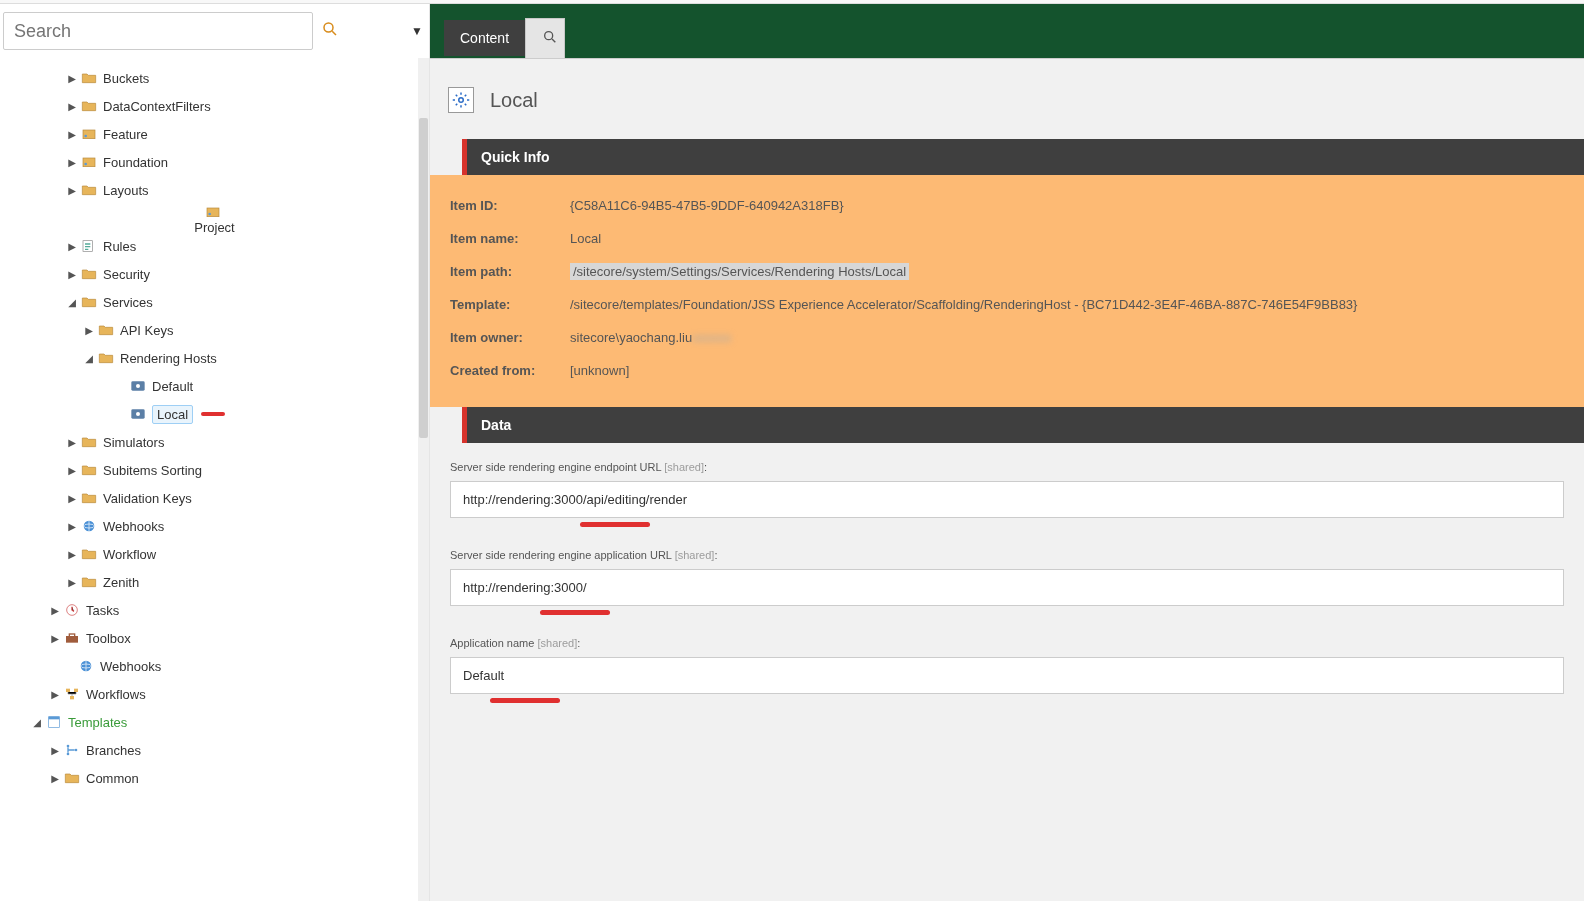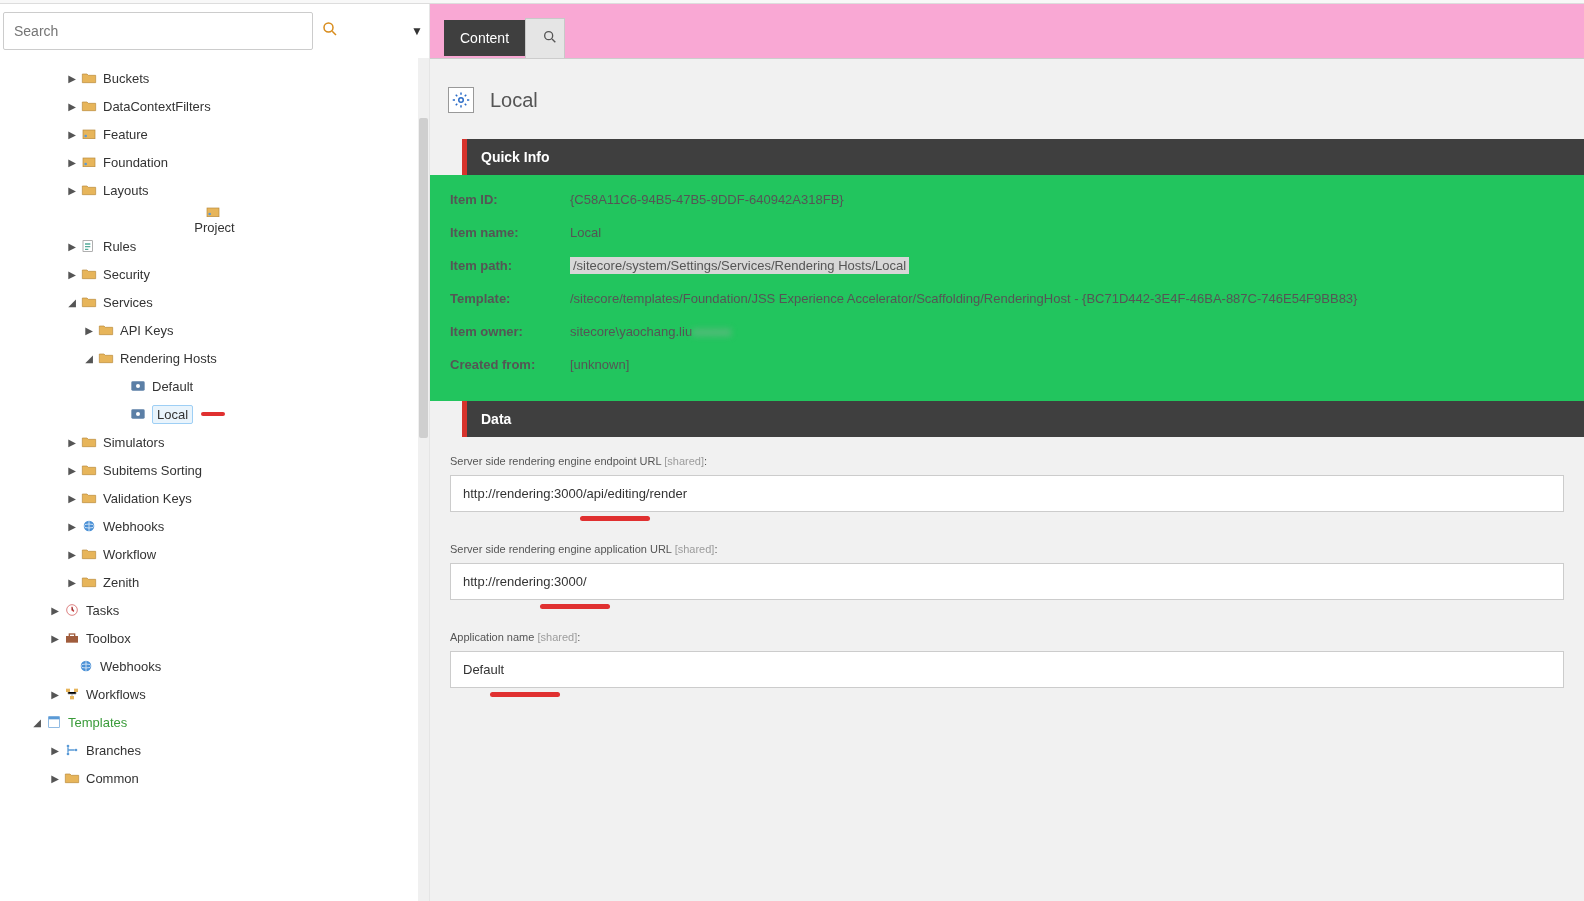--- a/index.html
+++ b/index.html
@@ -5,52 +5,52 @@
 * { box-sizing: border-box; margin: 0; padding: 0; }
 body { font-family: "Segoe UI", Arial, sans-serif; font-size: 13px; color: #333; background: #fff; width: 1584px; height: 901px; overflow: hidden; position: relative; }
 
 .ribbon { height: 4px; border-bottom: 1px solid #ddd; background: #f8f8f8; display: flex; align-items: flex-end; padding: 0 20px; color: #aaa; font-size: 12px; gap: 90px; }
 
 .main { display: flex; height: calc(100% - 4px); }
 
 .sidebar { width: 430px; border-right: 1px solid #e5e5e5; display: flex; flex-direction: column; position: relative; }
 
 .search-row { display: flex; align-items: center; padding: 8px 6px 8px 3px; gap: 8px; }
-.search-box { flex: 0 0 310px; border: 1px solid #ccc; border-radius: 2px; height: 38px; padding: 16px 10px; font-size: 14px; color: #666; }
+.search-box { flex: 0 0 310px; border: 1px solid #ccc; border-radius: 2px; height: 38px; padding: 16px 10px; font-size: 18px; color: #666; }
 .search-icon { color: #d88b1a; font-size: 16px; cursor: pointer; }
 .search-dropdown { color: #333; font-size: 12px; cursor: pointer; margin-left: auto; }
 
 .tree { flex: 1; overflow-y: auto; padding: 6px 0 20px 0; position: relative; }
 .tree-item { display: flex; align-items: center; height: 28px; cursor: pointer; white-space: nowrap; }
 .expander { width: 14px; text-align: center; color: #555; font-size: 10px; user-select: none; }
 .node-icon { width: 16px; height: 16px; margin: 0 6px 0 2px; display: inline-flex; align-items: center; justify-content: center; }
 .folder-icon svg, .node-icon svg { width: 16px; height: 16px; }
 .tree-label { color: #333; font-size: 13px; }
 .tree-item.selected .tree-label-wrap { background: #e9f4fc; border: 1px solid #9ecff5; border-radius: 2px; padding: 1px 4px; }
 .tree-item.green .tree-label { color: #3a9b3a; }
 .red-mark { display: inline-block; width: 24px; height: 4px; background: #e03030; border-radius: 3px; margin-left: 8px; }
 
 .divider-scroll { position: absolute; right: 0; top: 0; bottom: 0; width: 11px; background: #f0f0f0; }
 .scroll-thumb { position: absolute; left: 1px; width: 9px; top: 60px; height: 320px; background: #cfcfcf; border-radius: 2px; }
 
 
 .content { flex: 1; display: flex; flex-direction: column; background: #f1f1f1; }
 .content-inner { flex: 1; overflow: auto; }
-.tabs { display: flex; align-items: center; padding: 14px 12px 0 14px; gap: 0; background: #f9a8d4; border-bottom: 1px solid #ccc; position: relative; }
+.tabs { display: flex; align-items: center; padding: 14px 12px 0 14px; gap: 0; background: #14532d; border-bottom: 1px solid #ccc; position: relative; }
 .tab { padding: 10px 16px; font-size: 14px; cursor: pointer; }
 .tab.active { background: #3f3f3f; color: #fff; }
 .tab.search { background: #e5e5e5; border: 1px solid #c8c8c8; border-bottom: none; width: 40px; text-align: center; }
 
 .page-title { display: flex; align-items: center; gap: 16px; padding: 28px 10px 26px 18px; background: #f1f1f1; }
 .page-title-icon { width: 26px; height: 26px; border: 1px solid #999; display: inline-flex; align-items: center; justify-content: center; color: #2b6cc7; font-size: 16px; background: #fff; }
 .page-title-text { font-size: 20px; color: #555; }
 
 .section-header { background: #3f3f3f; color: #fff; font-size: 14px; font-weight: 600; padding: 10px 14px; border-left: 5px solid #d6332c; margin-left: 32px; }
 
-.info-table { padding: 8px 20px 20px 20px; background: #22c55e; }
+.info-table { padding: 14px 20px 20px 20px; background: #fdba74; }
 .info-row { display: flex; padding: 9px 0; font-size: 13px; }
 .info-label { width: 120px; color: #555; font-weight: 600; }
 .info-value { color: #555; }
 .path-hl { background: #d7d7d7; padding: 1px 3px; }
 
 .data-section { padding: 18px 20px 40px 20px; background: #f1f1f1; }
 .field { margin-bottom: 22px; }
 .field-label { color: #555; font-size: 11px; margin-bottom: 8px; }
 .shared { color: #9c9c9c; }
 .field-input { width: 100%; border: 1px solid #ccc; padding: 10px 12px; font-size: 13px; color: #333; background: #fff; }

